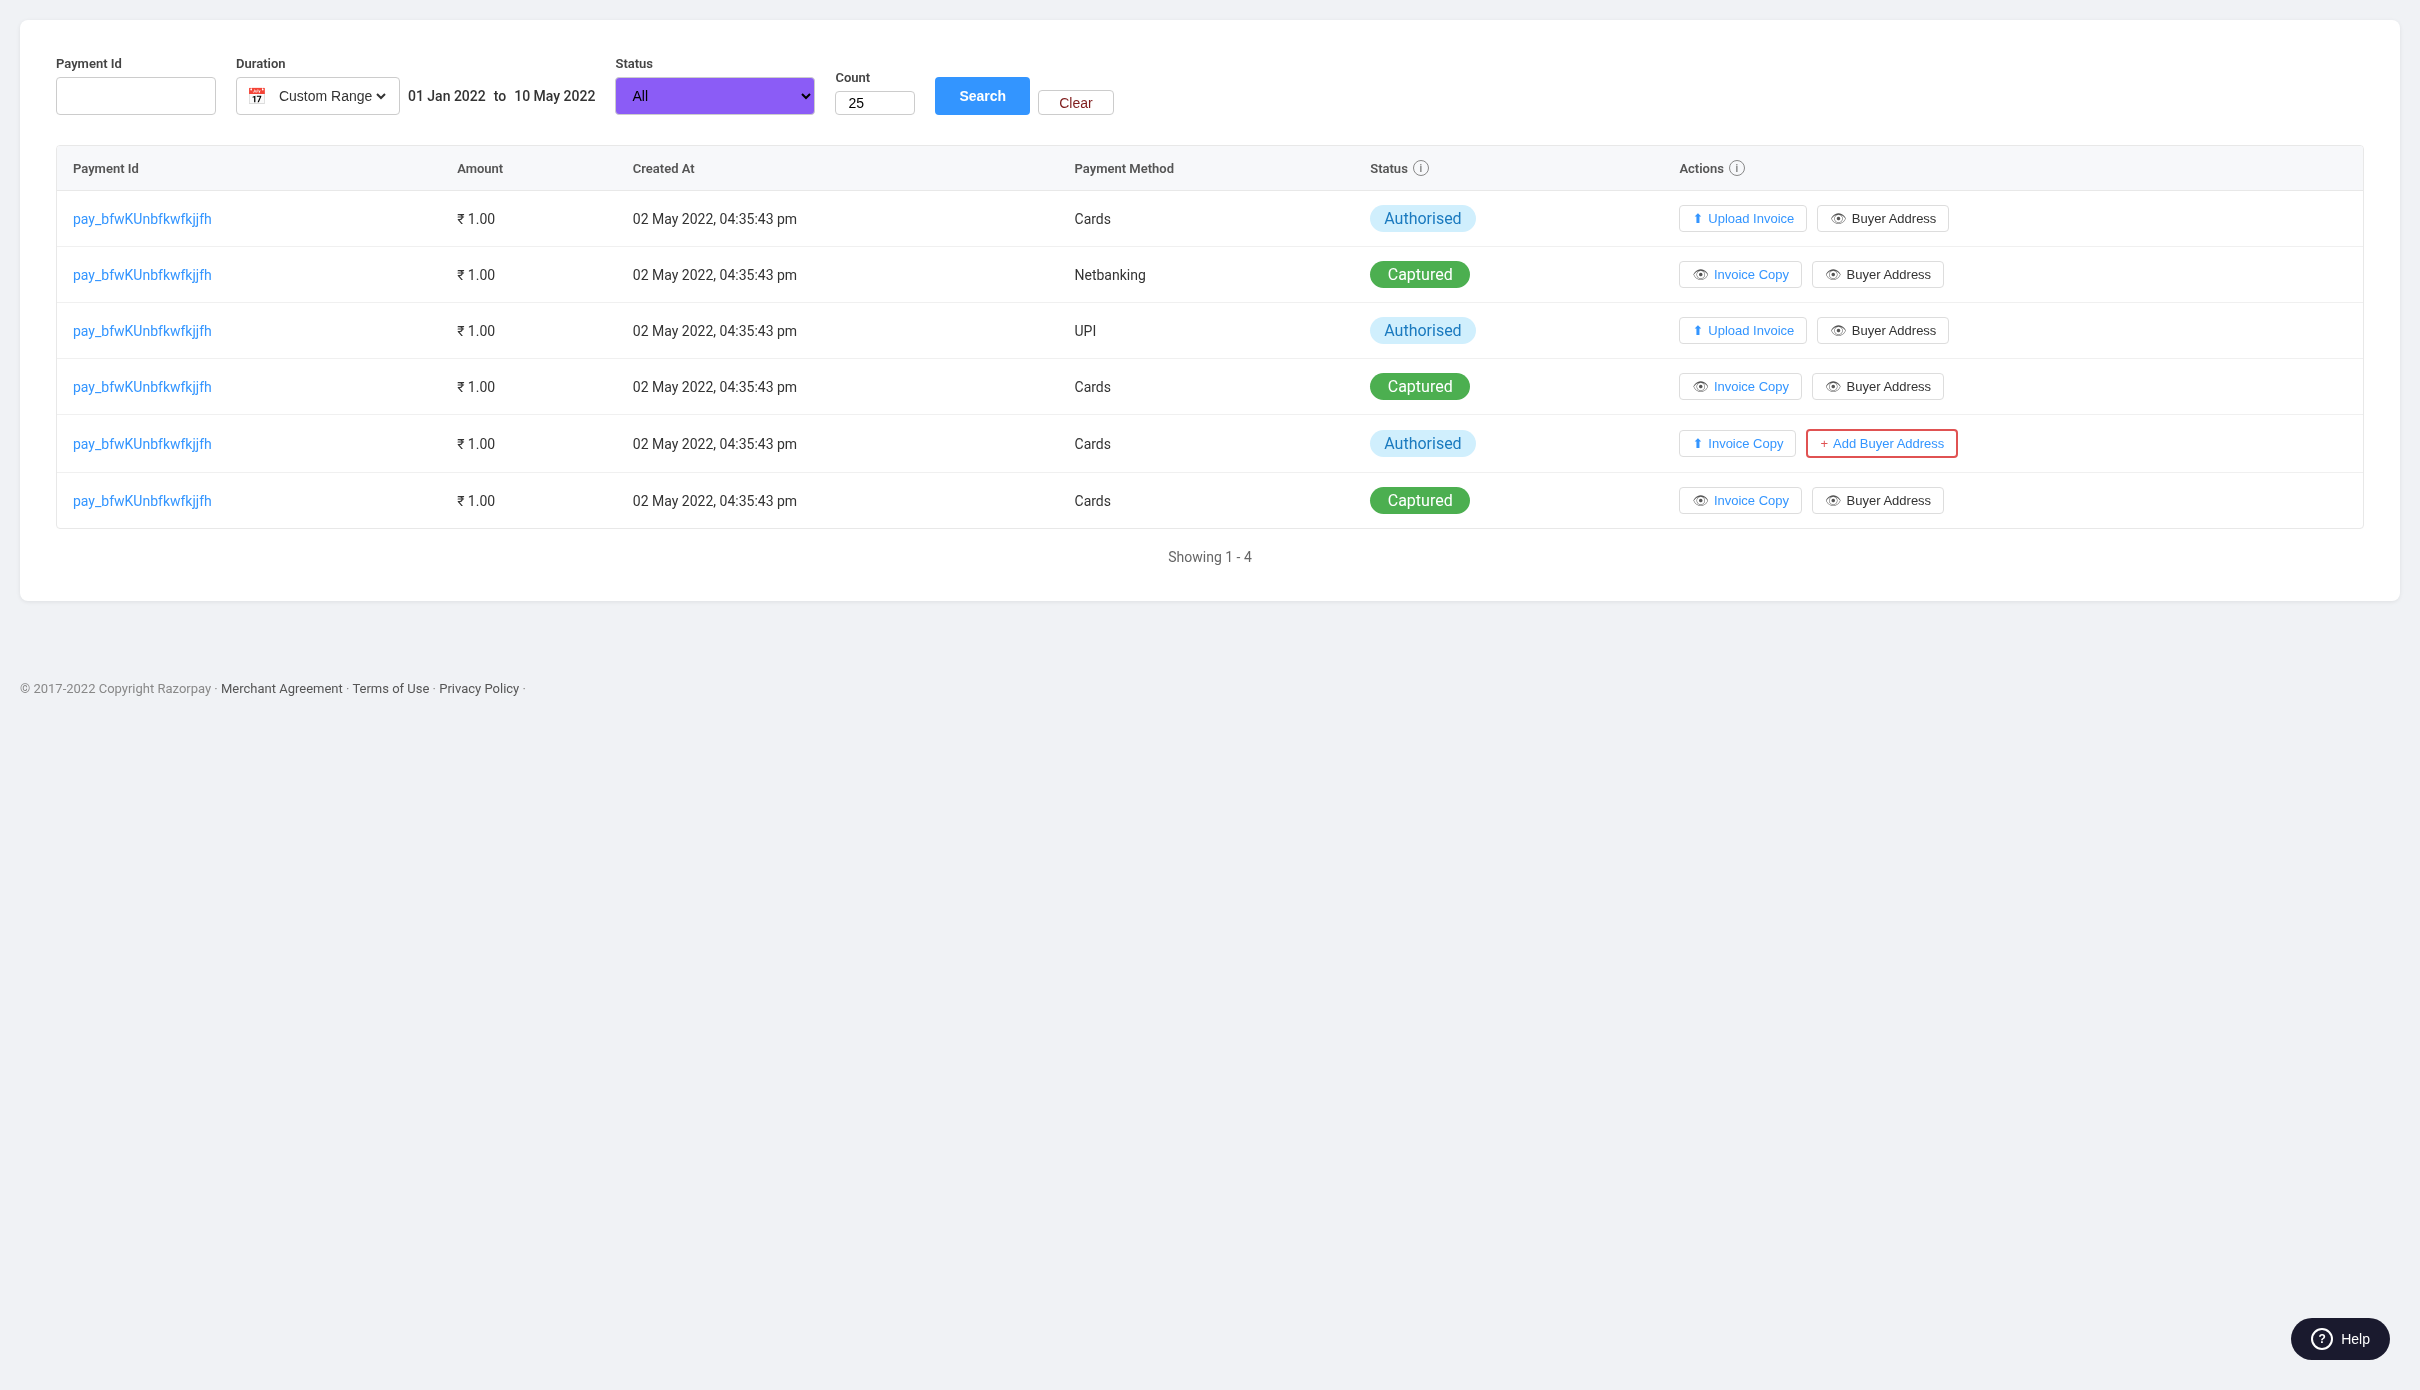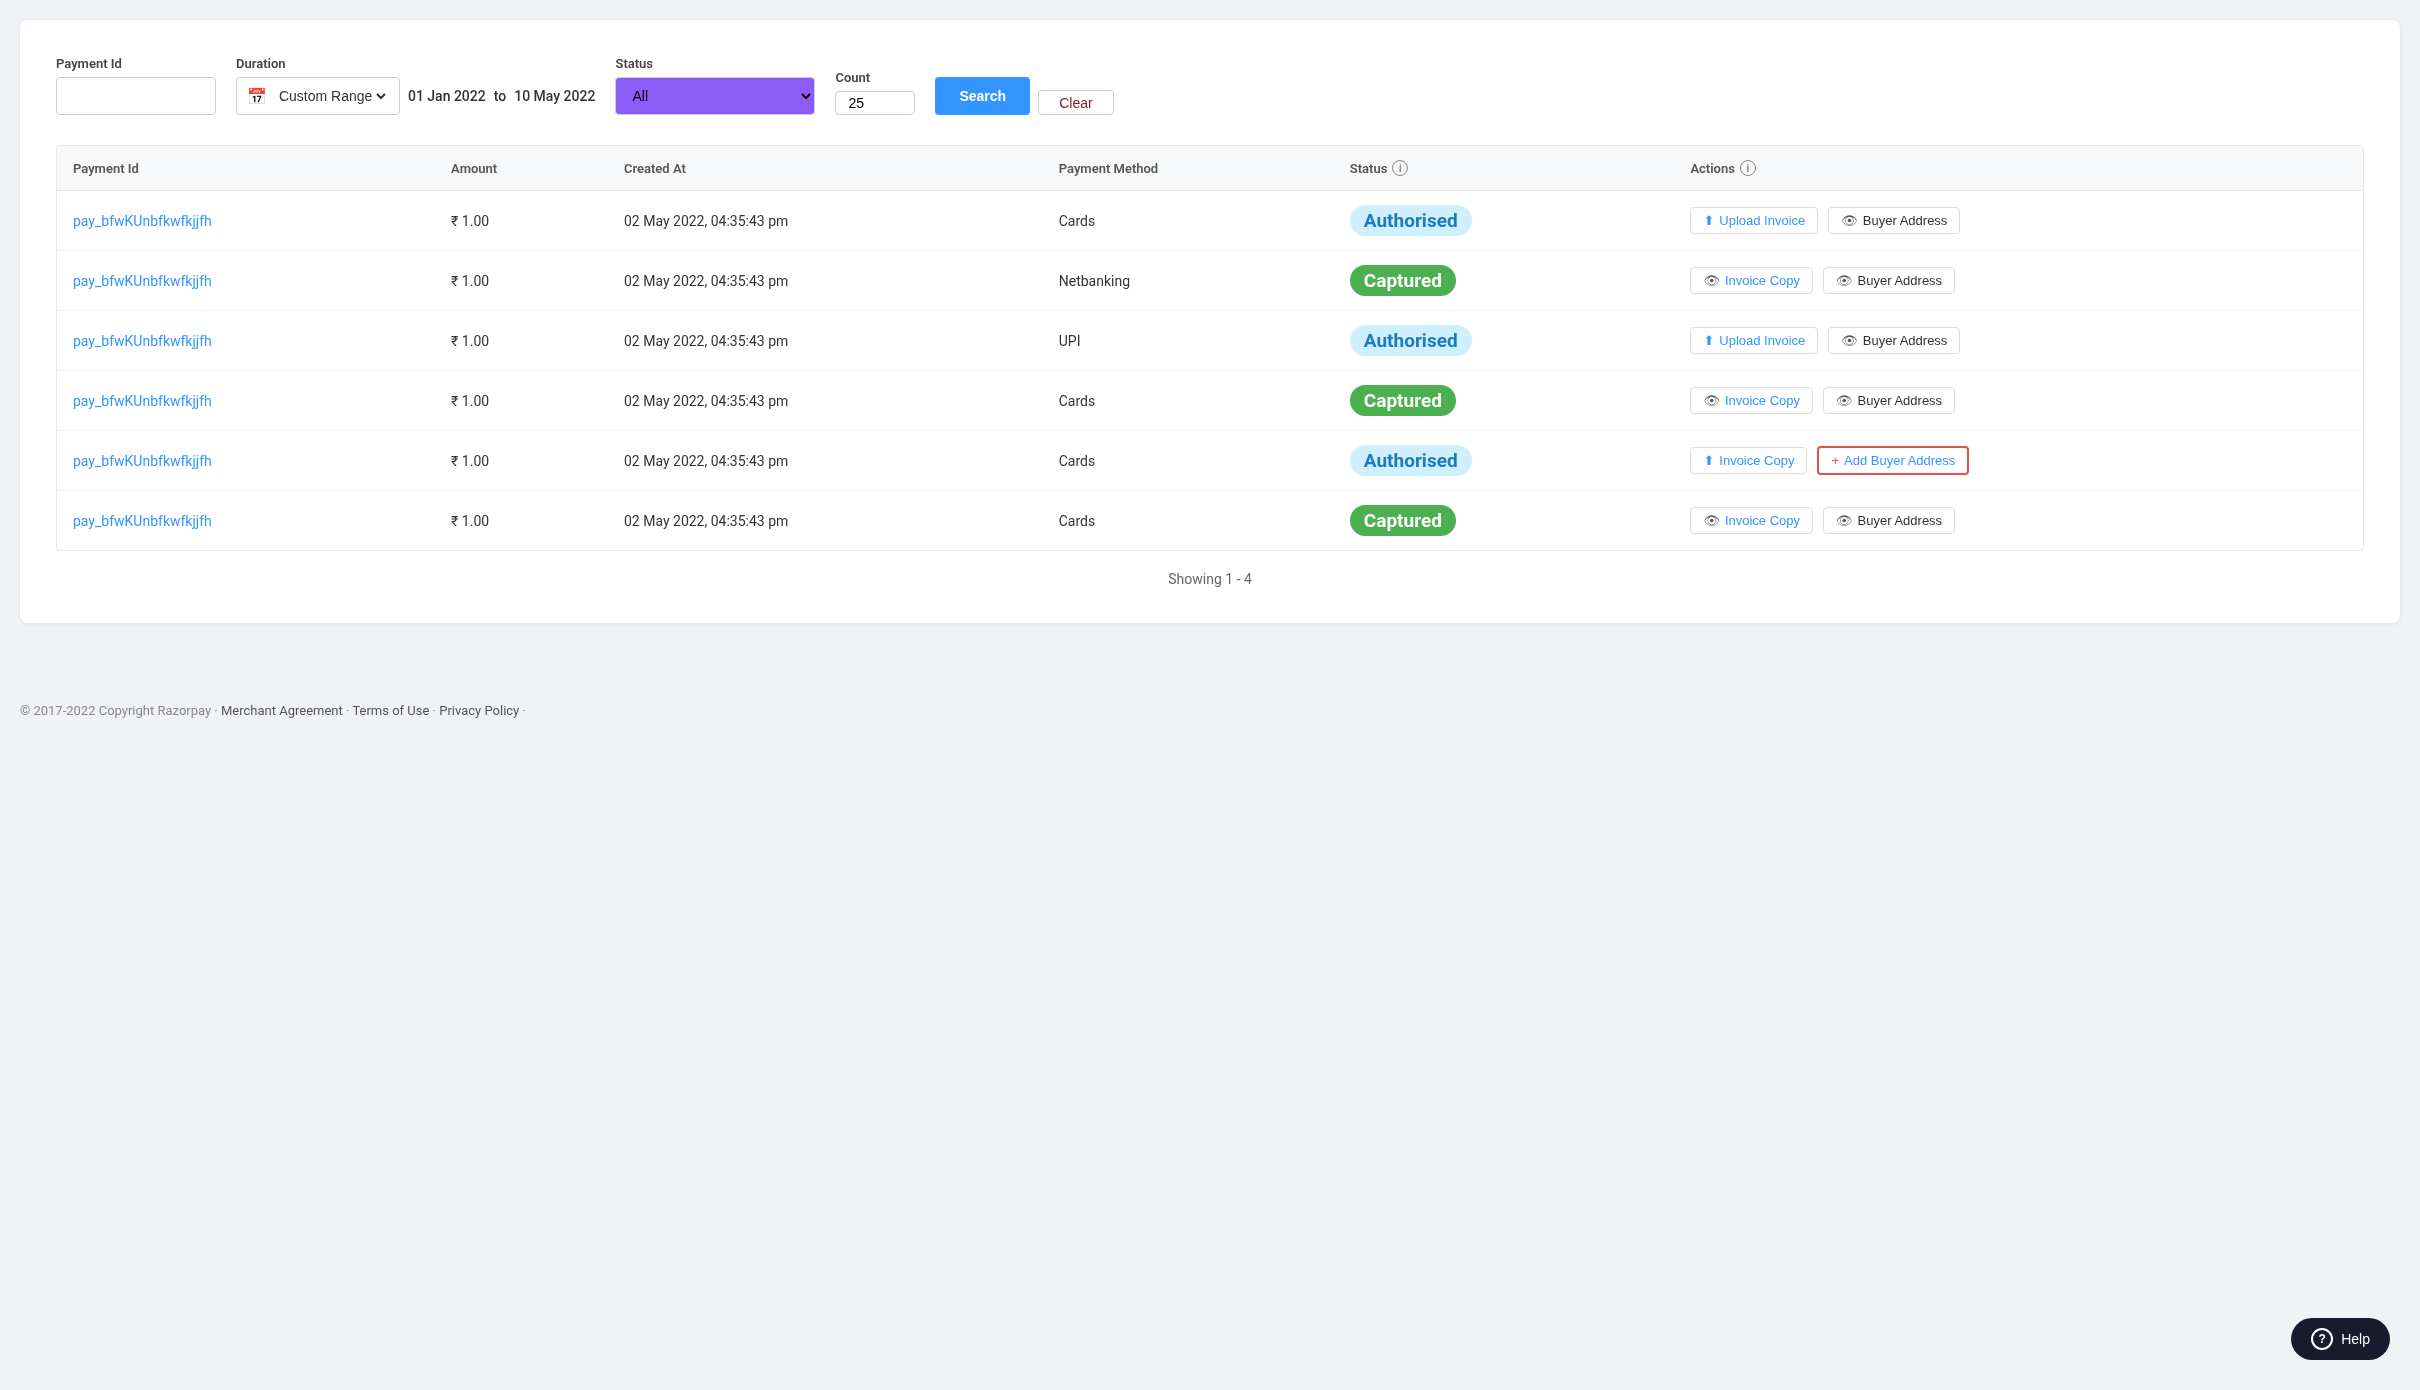--- a/index.html
+++ b/index.html
@@ -177,22 +177,22 @@
       text-decoration: none;
       cursor: pointer;
       text-align: right;
     }
 
     
     .badge {
       display: inline-block;
       padding: 4px 14px;
       border-radius: 20px;
-      font-size: 19px;
-      font-weight: 700;
+      font-size: 16px;
+      font-weight: 400;
       text-align: center;
       min-width: 100px;
     }
     .badge-authorised {
       background: #d0effd;
       color: #1a7abf;
     }
     .badge-captured {
       background: #4caf50;
       color: #fff;

